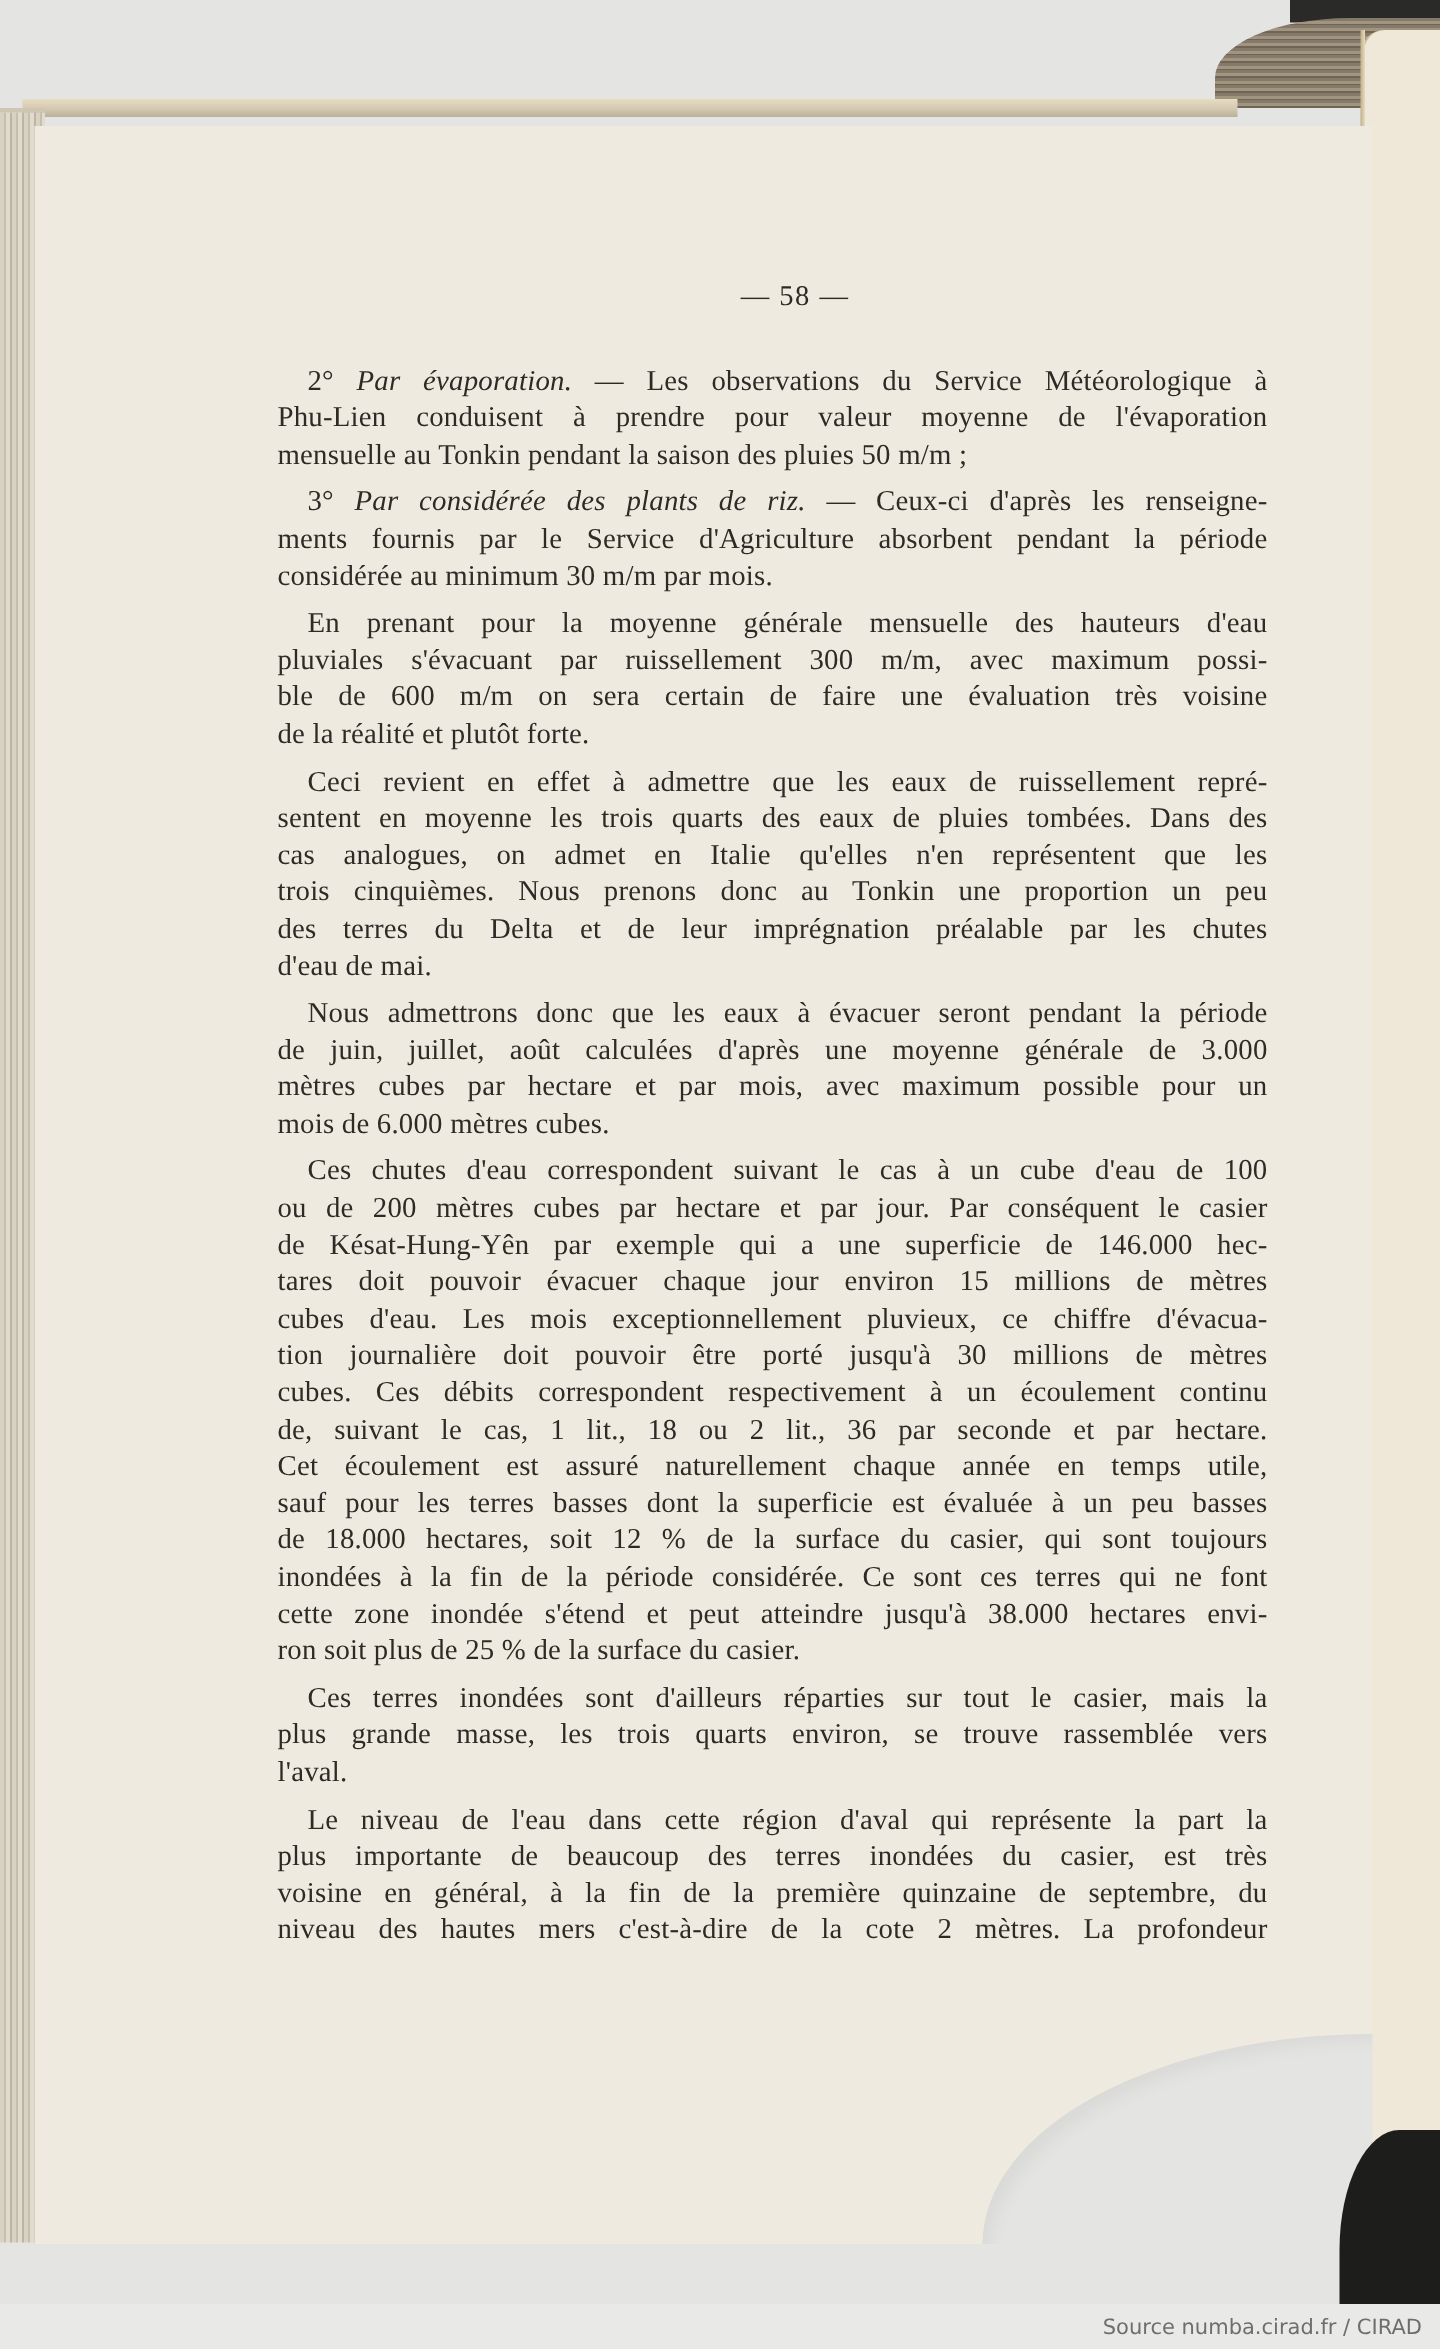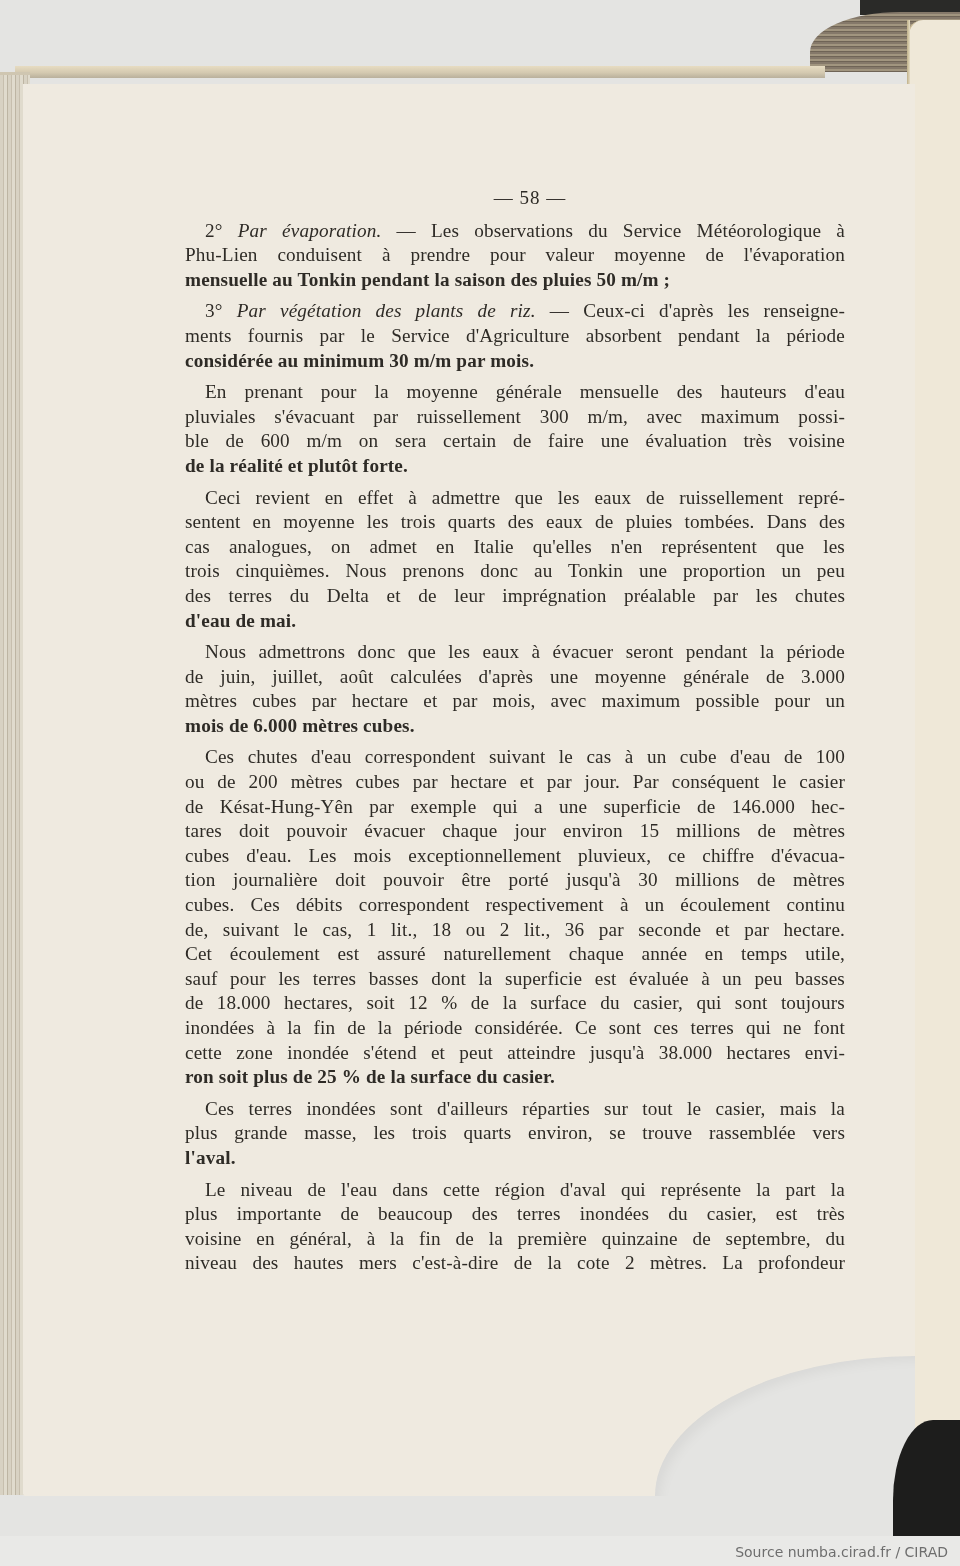--- a/index.html
+++ b/index.html
@@ -110,38 +110,38 @@
       top: 186px;
       width: 660px;
       color: #2e2b26;
       font-size: 19.2px;
       line-height: 24.6px;
       letter-spacing: 0.15px;
     }
     .page-number {
       text-align: center;
       font-size: 19px;
-      margin-bottom: 8px;
+      margin-bottom: 32px;
       margin-left: 30px;
       letter-spacing: 1px;
     }
     .para {
       margin: 0 0 7px 0;
       text-indent: 20px;
       text-align: justify;
     }
     .para .line {
       display: block;
       text-indent: 0;
       text-align: justify;
       text-align-last: justify;
       white-space: nowrap;
     }
     .para .line.first { padding-left: 20px; }
-    .para .line.last { text-align-last: left; font-weight: bold; }
+    .para .line.last { text-align-last: left; }
     .para em { font-style: italic; }
     .footer {
       position: absolute;
       right: 12px;
       bottom: 6px;
       font-family: "DejaVu Sans", "Liberation Sans", sans-serif;
       font-size: 14px;
       color: #6e6e6e;
     }
   </style>
@@ -165,21 +165,21 @@
   <div class="text-block">
     <div class="page-number">— 58 —</div>
 
     <p class="para">
       <span class="line first"><span>2° </span><em>Par évaporation.</em><span> — Les observations du Service Météorologique à</span></span>
       <span class="line">Phu-Lien conduisent à prendre pour valeur moyenne de l'évaporation</span>
       <span class="line last">mensuelle au Tonkin pendant la saison des pluies 50 m/m ;</span>
     </p>
 
     <p class="para">
-      <span class="line first"><span>3° </span><em>Par végétation des plants de riz.</em><span> — Ceux-ci d'après les renseigne-</span></span>
+      <span class="line first"><span>3° </span><em>Par considérée des plants de riz.</em><span> — Ceux-ci d'après les renseigne-</span></span>
       <span class="line">ments fournis par le Service d'Agriculture absorbent pendant la période</span>
       <span class="line last">considérée au minimum 30 m/m par mois.</span>
     </p>
 
     <p class="para">
       <span class="line first">En prenant pour la moyenne générale mensuelle des hauteurs d'eau</span>
       <span class="line">pluviales s'évacuant par ruissellement 300 m/m, avec maximum possi-</span>
       <span class="line">ble de 600 m/m on sera certain de faire une évaluation très voisine</span>
       <span class="line last">de la réalité et plutôt forte.</span>
     </p>

